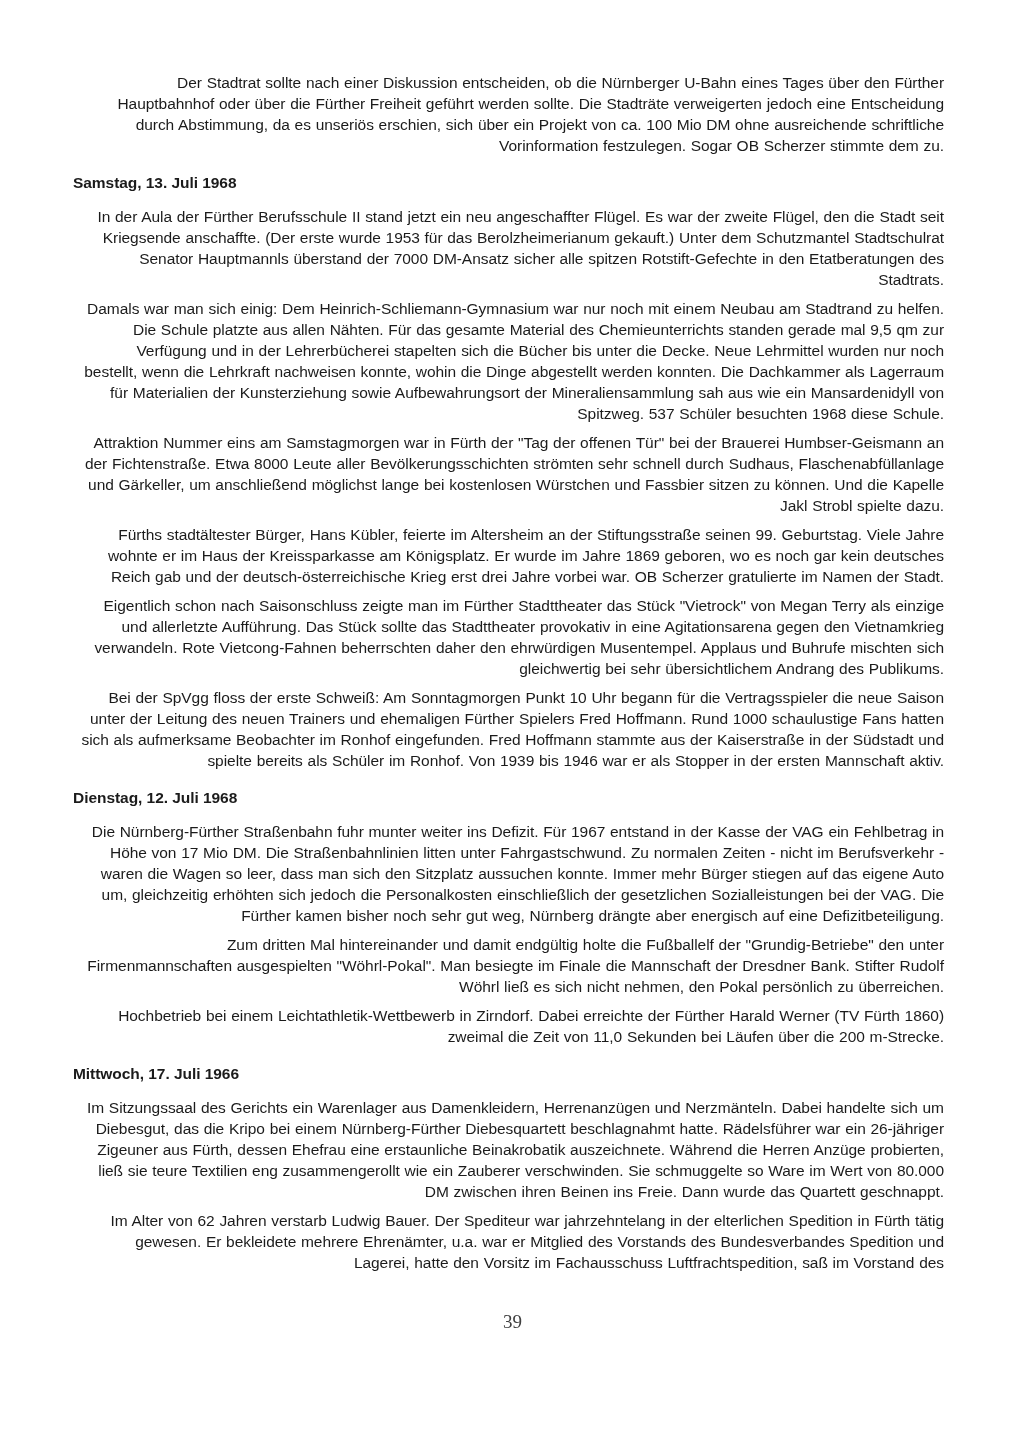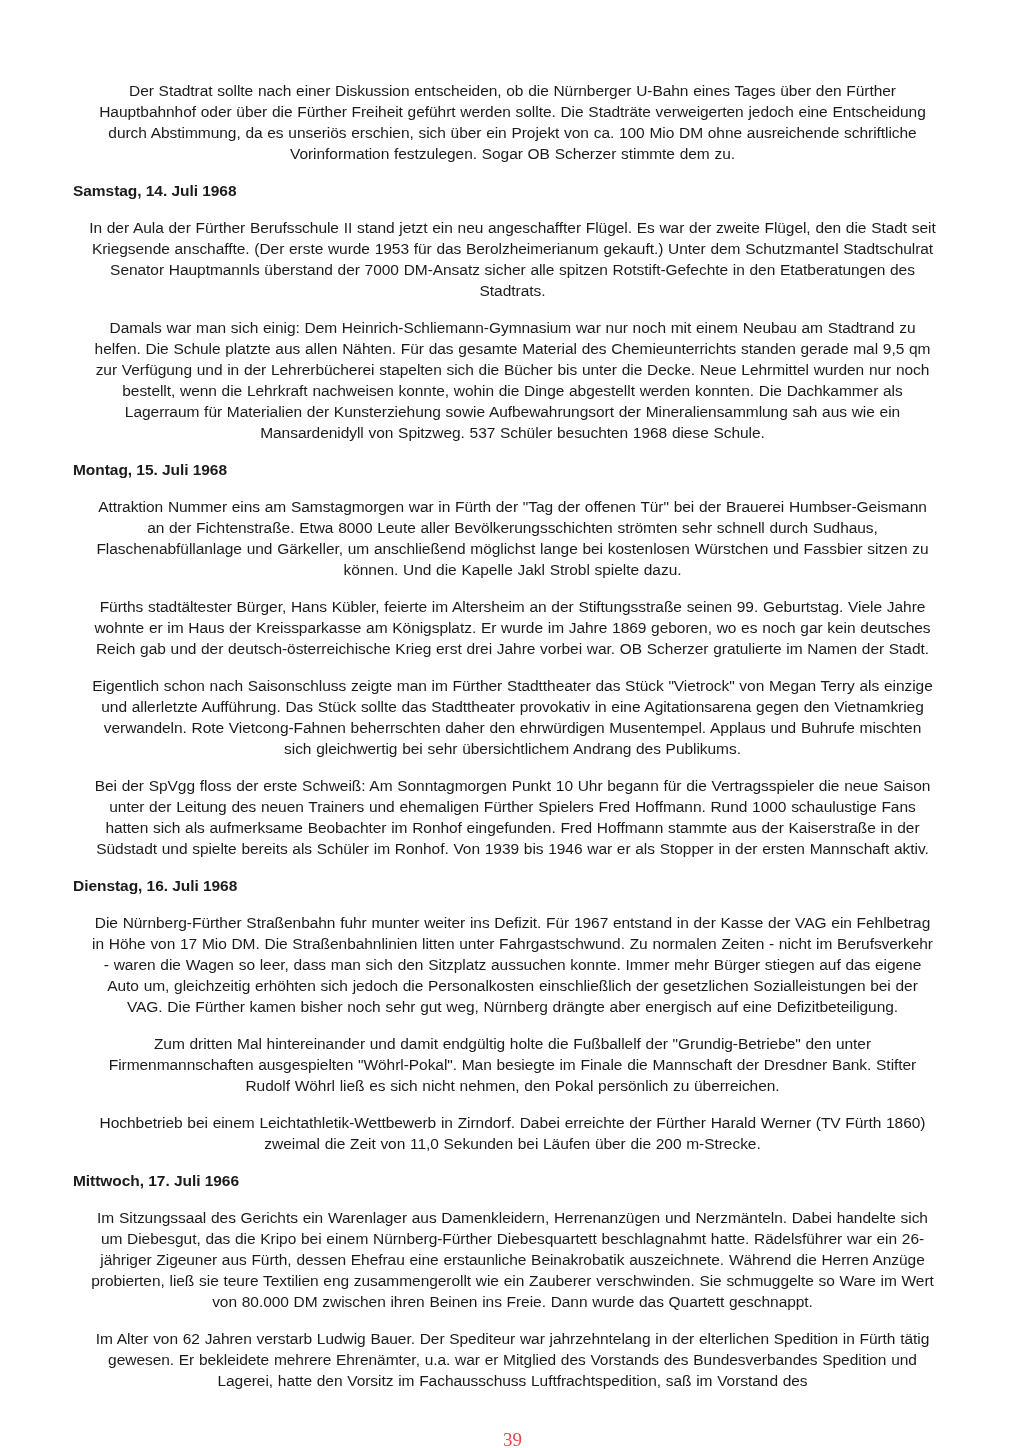--- a/index.html
+++ b/index.html
@@ -15,75 +15,74 @@
     color: #1b1b1b;
   }
   .page {
     box-sizing: border-box;
     width: 1024px;
     height: 1448px;
     padding: 64px 72px 0 73px;
     background: #ffffff;
   }
   .doc p {
-    margin: 16px;
+    margin: 8px;
     font-size: 15.5px;
     line-height: 21px;
     letter-spacing: -0.05px;
     word-spacing: 0.5px;
-    text-align: center;
+    text-align: right;
   }
   .doc h2.date-heading {
     margin: 16px 0 13px 0;
     font-size: 15.5px;
     line-height: 21px;
     font-weight: bold;
     letter-spacing: -0.05px;
   }
   .doc section {
     margin: 0;
   }
   footer.page-footer {
     margin-top: 38px;
     text-align: center;
   }
   .page-number {
     display: inline-block;
     font-family: "Liberation Serif", serif;
     font-size: 19px;
     line-height: 22px;
-    color: #ef4444;
+    color: #404040;
   }
 </style>
 </head>
 <body>
 
 <div class="page">
   <div class="doc">
 
     <section>
       <p>Der Stadtrat sollte nach einer Diskussion entscheiden, ob die Nürnberger U-Bahn eines Tages über den Fürther Hauptbahnhof oder über die Fürther Freiheit geführt werden sollte. Die Stadträte verweigerten jedoch eine Entscheidung durch Abstimmung, da es unseriös erschien, sich über ein Projekt von ca. 100 Mio DM ohne ausreichende schriftliche Vorinformation festzulegen. Sogar OB Scherzer stimmte dem zu.</p>
     </section>
 
     <section>
-      <h2 class="date-heading">Samstag, 14. Juli 1968</h2>
+      <h2 class="date-heading">Samstag, 13. Juli 1968</h2>
       <p>In der Aula der Fürther Berufsschule II stand jetzt ein neu angeschaffter Flügel. Es war der zweite Flügel, den die Stadt seit Kriegsende anschaffte. (Der erste wurde 1953 für das Berolzheimerianum gekauft.) Unter dem Schutzmantel Stadtschulrat Senator Hauptmannls überstand der 7000 DM-Ansatz sicher alle spitzen Rotstift-Gefechte in den Etatberatungen des Stadtrats.</p>
       <p>Damals war man sich einig: Dem Heinrich-Schliemann-Gymnasium war nur noch mit einem Neubau am Stadtrand zu helfen. Die Schule platzte aus allen Nähten. Für das gesamte Material des Chemieunterrichts standen gerade mal 9,5 qm zur Verfügung und in der Lehrerbücherei stapelten sich die Bücher bis unter die Decke. Neue Lehrmittel wurden nur noch bestellt, wenn die Lehrkraft nachweisen konnte, wohin die Dinge abgestellt werden konnten. Die Dachkammer als Lagerraum für Materialien der Kunsterziehung sowie Aufbewahrungsort der Mineraliensammlung sah aus wie ein Mansardenidyll von Spitzweg. 537 Schüler besuchten 1968 diese Schule.</p>
     </section>
 
     <section>
-      <h2 class="date-heading">Montag, 15. Juli 1968</h2>
       <p>Attraktion Nummer eins am Samstagmorgen war in Fürth der "Tag der offenen Tür" bei der Brauerei Humbser-Geismann an der Fichtenstraße. Etwa 8000 Leute aller Bevölkerungsschichten strömten sehr schnell durch Sudhaus, Flaschenabfüllanlage und Gärkeller, um anschließend möglichst lange bei kostenlosen Würstchen und Fassbier sitzen zu können. Und die Kapelle Jakl Strobl spielte dazu.</p>
       <p>Fürths stadtältester Bürger, Hans Kübler, feierte im Altersheim an der Stiftungsstraße seinen 99. Geburtstag. Viele Jahre wohnte er im Haus der Kreissparkasse am Königsplatz. Er wurde im Jahre 1869 geboren, wo es noch gar kein deutsches Reich gab und der deutsch-österreichische Krieg erst drei Jahre vorbei war. OB Scherzer gratulierte im Namen der Stadt.</p>
       <p>Eigentlich schon nach Saisonschluss zeigte man im Fürther Stadttheater das Stück "Vietrock" von Megan Terry als einzige und allerletzte Aufführung. Das Stück sollte das Stadttheater provokativ in eine Agitationsarena gegen den Vietnamkrieg verwandeln. Rote Vietcong-Fahnen beherrschten daher den ehrwürdigen Musentempel. Applaus und Buhrufe mischten sich gleichwertig bei sehr übersichtlichem Andrang des Publikums.</p>
       <p>Bei der SpVgg floss der erste Schweiß: Am Sonntagmorgen Punkt 10 Uhr begann für die Vertragsspieler die neue Saison unter der Leitung des neuen Trainers und ehemaligen Fürther Spielers Fred Hoffmann. Rund 1000 schaulustige Fans hatten sich als aufmerksame Beobachter im Ronhof eingefunden. Fred Hoffmann stammte aus der Kaiserstraße in der Südstadt und spielte bereits als Schüler im Ronhof. Von 1939 bis 1946 war er als Stopper in der ersten Mannschaft aktiv.</p>
     </section>
 
     <section>
-      <h2 class="date-heading">Dienstag, 16. Juli 1968</h2>
+      <h2 class="date-heading">Dienstag, 12. Juli 1968</h2>
       <p>Die Nürnberg-Fürther Straßenbahn fuhr munter weiter ins Defizit. Für 1967 entstand in der Kasse der VAG ein Fehlbetrag in Höhe von 17 Mio DM. Die Straßenbahnlinien litten unter Fahrgastschwund. Zu normalen Zeiten - nicht im Berufsverkehr - waren die Wagen so leer, dass man sich den Sitzplatz aussuchen konnte. Immer mehr Bürger stiegen auf das eigene Auto um, gleichzeitig erhöhten sich jedoch die Personalkosten einschließlich der gesetzlichen Sozialleistungen bei der VAG. Die Fürther kamen bisher noch sehr gut weg, Nürnberg drängte aber energisch auf eine Defizitbeteiligung.</p>
       <p>Zum dritten Mal hintereinander und damit endgültig holte die Fußballelf der "Grundig-Betriebe" den unter Firmenmannschaften ausgespielten "Wöhrl-Pokal". Man besiegte im Finale die Mannschaft der Dresdner Bank. Stifter Rudolf Wöhrl ließ es sich nicht nehmen, den Pokal persönlich zu überreichen.</p>
       <p>Hochbetrieb bei einem Leichtathletik-Wettbewerb in Zirndorf. Dabei erreichte der Fürther Harald Werner (TV Fürth 1860) zweimal die Zeit von 11,0 Sekunden bei Läufen über die 200 m-Strecke.</p>
     </section>
 
     <section>
       <h2 class="date-heading">Mittwoch, 17. Juli 1966</h2>
       <p>Im Sitzungssaal des Gerichts ein Warenlager aus Damenkleidern, Herrenanzügen und Nerzmänteln. Dabei handelte sich um Diebesgut, das die Kripo bei einem Nürnberg-Fürther Diebesquartett beschlagnahmt hatte. Rädelsführer war ein 26-jähriger Zigeuner aus Fürth, dessen Ehefrau eine erstaunliche Beinakrobatik auszeichnete. Während die Herren Anzüge probierten, ließ sie teure Textilien eng zusammengerollt wie ein Zauberer verschwinden. Sie schmuggelte so Ware im Wert von 80.000 DM zwischen ihren Beinen ins Freie. Dann wurde das Quartett geschnappt.</p>
       <p>Im Alter von 62 Jahren verstarb Ludwig Bauer. Der Spediteur war jahrzehntelang in der elterlichen Spedition in Fürth tätig gewesen. Er bekleidete mehrere Ehrenämter, u.a. war er Mitglied des Vorstands des Bundesverbandes Spedition und Lagerei, hatte den Vorsitz im Fachausschuss Luftfrachtspedition, saß im Vorstand des</p>
     </section>

